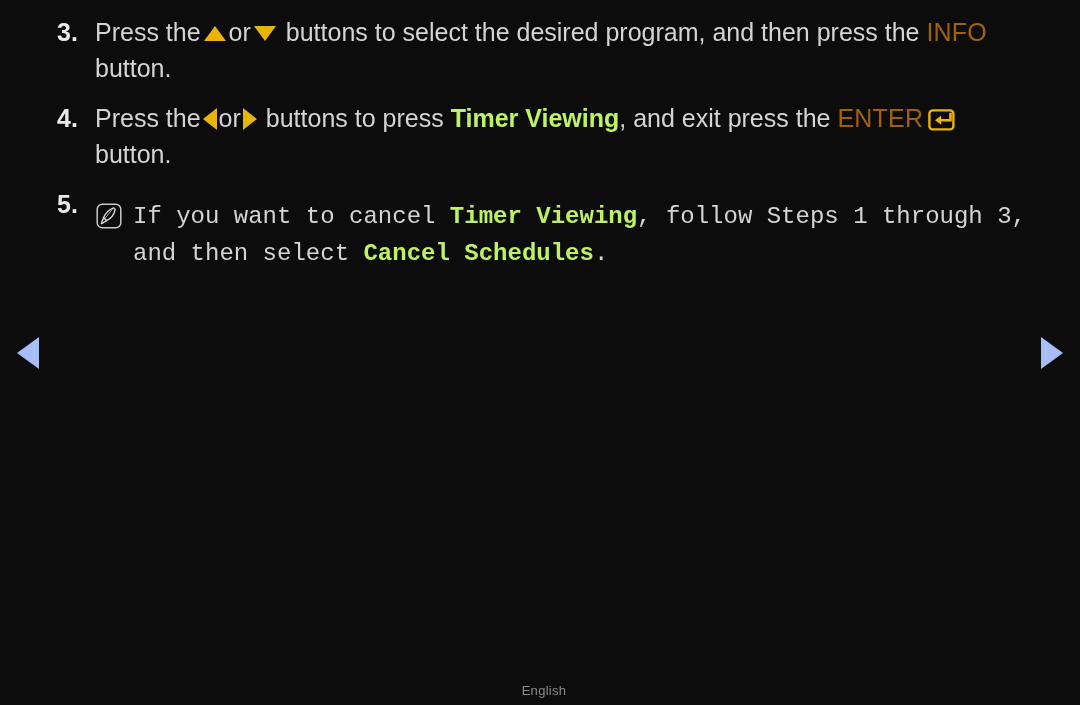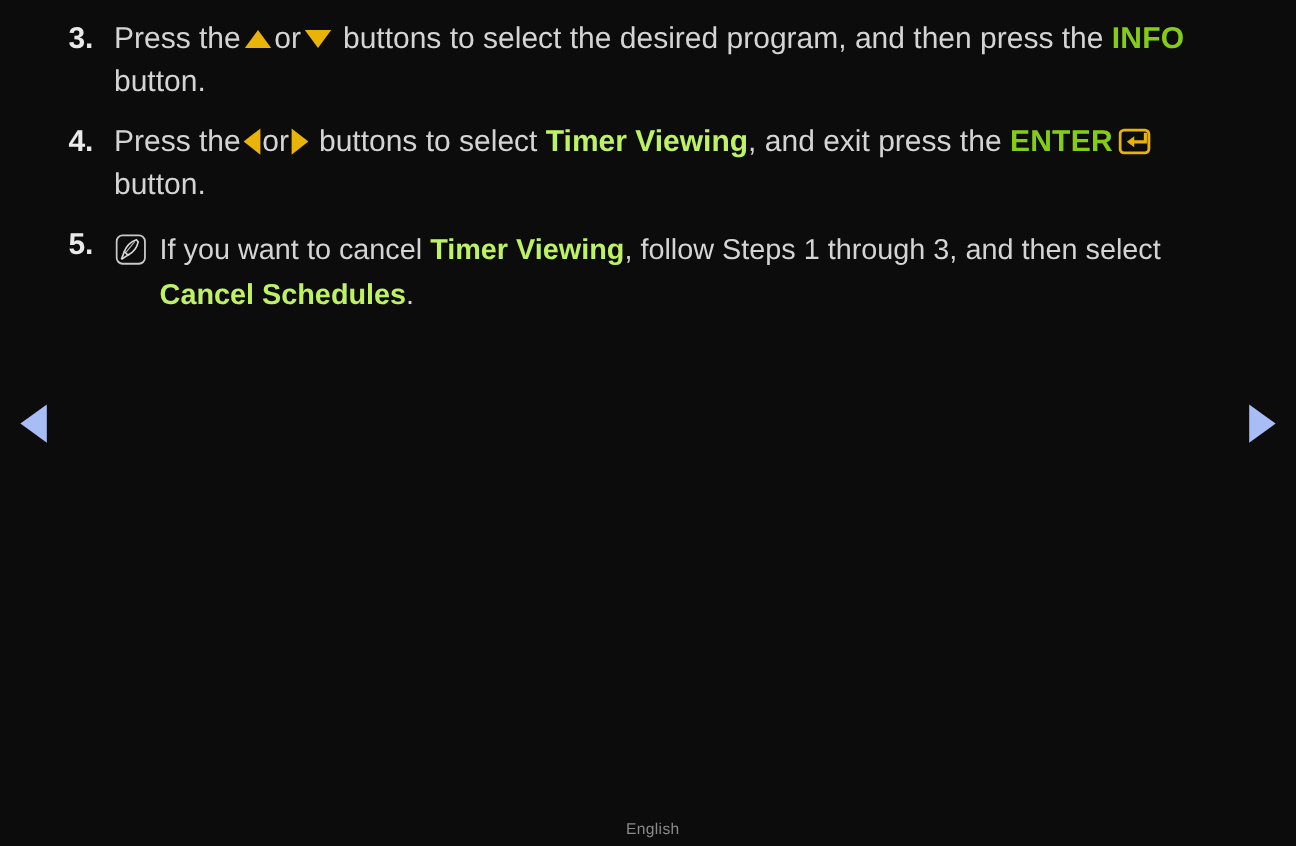--- a/index.html
+++ b/index.html
@@ -46,39 +46,40 @@
     color: #e9e9e9;
     font-size: 25px;
   }
   .step-text {
     display: inline;
   }
 
   
   .note {
     position: relative;
-    margin-top: 18px;
+    margin-top: 26px;
     padding-left: 133px;
     padding-right: 48px;
     font-size: 24px;
     line-height: 37px;
     color: #d4d4d4;
+    font-family: Liberation Mono, monospace;
   }
   .note-icon {
     position: absolute;
     left: 96px;
     top: 5px;
     width: 26px;
     height: 26px;
   }
 
   
   .b {
-    font-weight: bold;
-    color: #84cc16;
+    font-weight: normal;
+    color: #a16207;
     letter-spacing: 0.2px;
   }
   .blue {
     color: #bef264;
     font-weight: bold;
   }
 
   
   .tri {
     display: inline-block;
@@ -173,21 +174,21 @@
       <span class="step-text"><span>Press the</span><span class="tri tri-up"></span><span>or</span><span class="tri tri-down"></span>
         <span>buttons to select the desired program, and then press the</span>
         <span class="b">INFO</span>
         <span>button.</span>
       </span>
     </div>
 
     <div class="step">
       <span class="step-num">4.</span>
       <span class="step-text"><span>Press the</span><span class="tri tri-left"></span><span>or</span><span class="tri tri-right"></span>
-        <span>buttons to select</span>
+        <span>buttons to press</span>
         <span class="blue">Timer Viewing</span><span>, and exit press the</span>
         <span class="b">ENTER</span><span class="enter-key">
           <svg width="32" height="25" viewBox="0 0 32 25" xmlns="http://www.w3.org/2000/svg">
             <rect x="1.4" y="2.4" width="24" height="19" rx="3.4" ry="3.4" fill="none" stroke="#eab308" stroke-width="2.4"></rect>
             <path d="M 22.5 6.0 L 22.5 12.2 L 11.5 12.2" fill="none" stroke="#eab308" stroke-width="2.6" stroke-linecap="square"></path>
             <path d="M 13.2 7.6 L 7.0 12.2 L 13.2 16.8 Z" fill="#eab308"></path>
           </svg>
         </span>
         <span>button.</span>
       </span>

